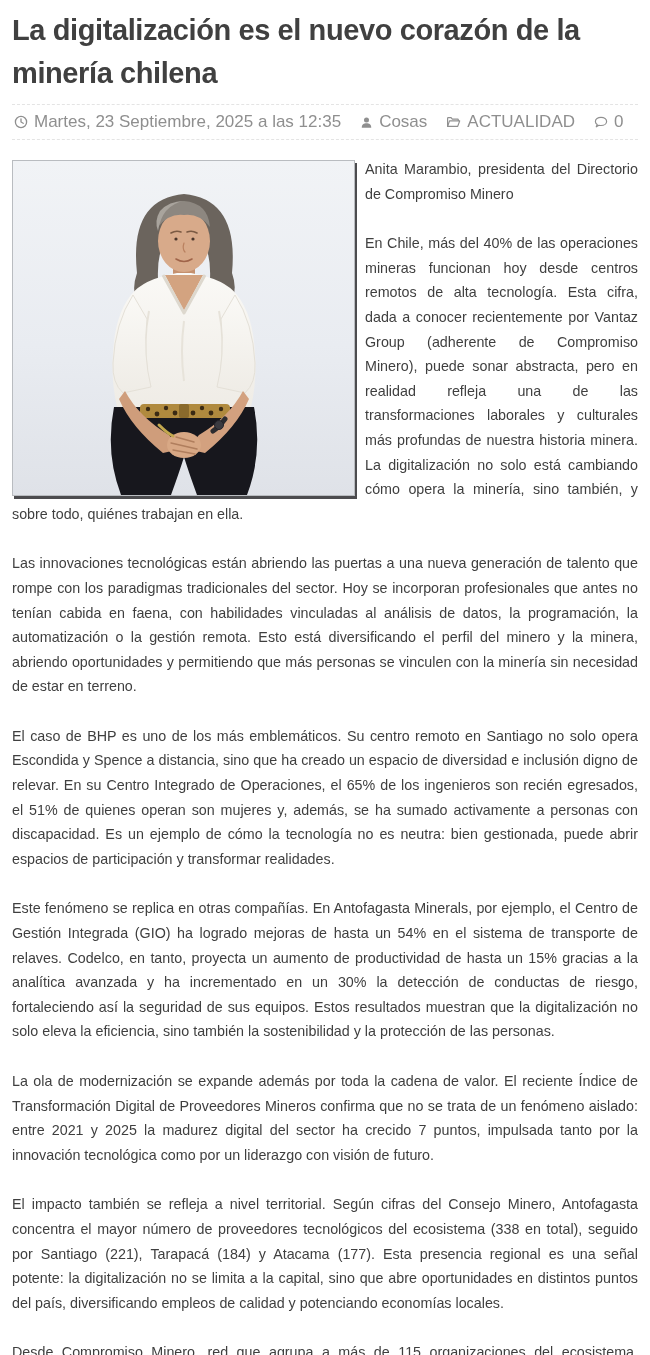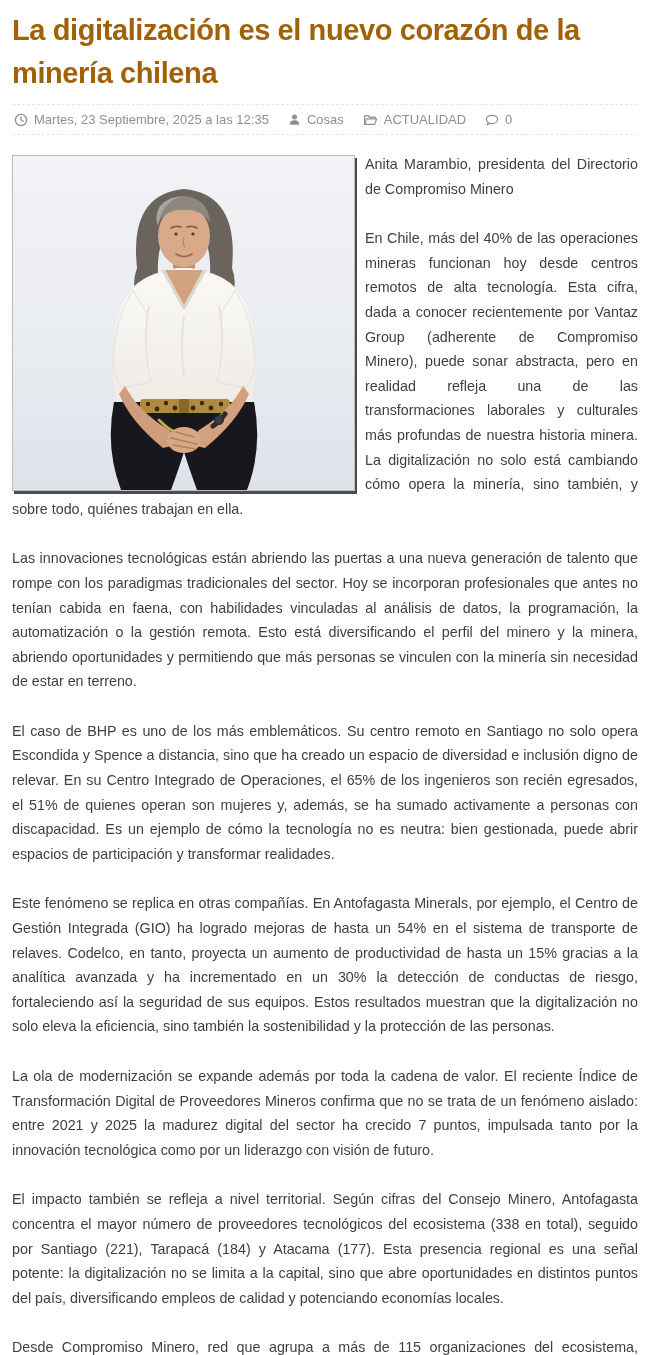--- a/index.html
+++ b/index.html
@@ -11,32 +11,32 @@
     -webkit-font-smoothing: antialiased;
   }
   .container { width: 650px; padding: 0 12px; }
 
   h1.page-title {
     margin: 9px 0 9px;
     font-size: 29px;
     line-height: 43px;
     font-weight: 700;
     letter-spacing: -0.4px;
-    color: #a16207;
+    color: #404040;
   }
 
   .meta {
     display: flex;
     align-items: center;
     gap: 19px;
     padding: 7px 2px;
     border-top: 1px dashed #e4e4e4;
     border-bottom: 1px dashed #e4e4e4;
     color: #8f8f8f;
-    font-size: 13px;
+    font-size: 17px;
   }
   .meta-item { display: inline-flex; align-items: center; gap: 6px; color: #8f8f8f; text-decoration: none; }
   .meta-item svg { display: block; }
 
   .article-body { padding-top: 17px; overflow: visible; }
 
   figure.photo {
     float: left;
     width: 343px;
     margin: 3px 10px 2px 0;

